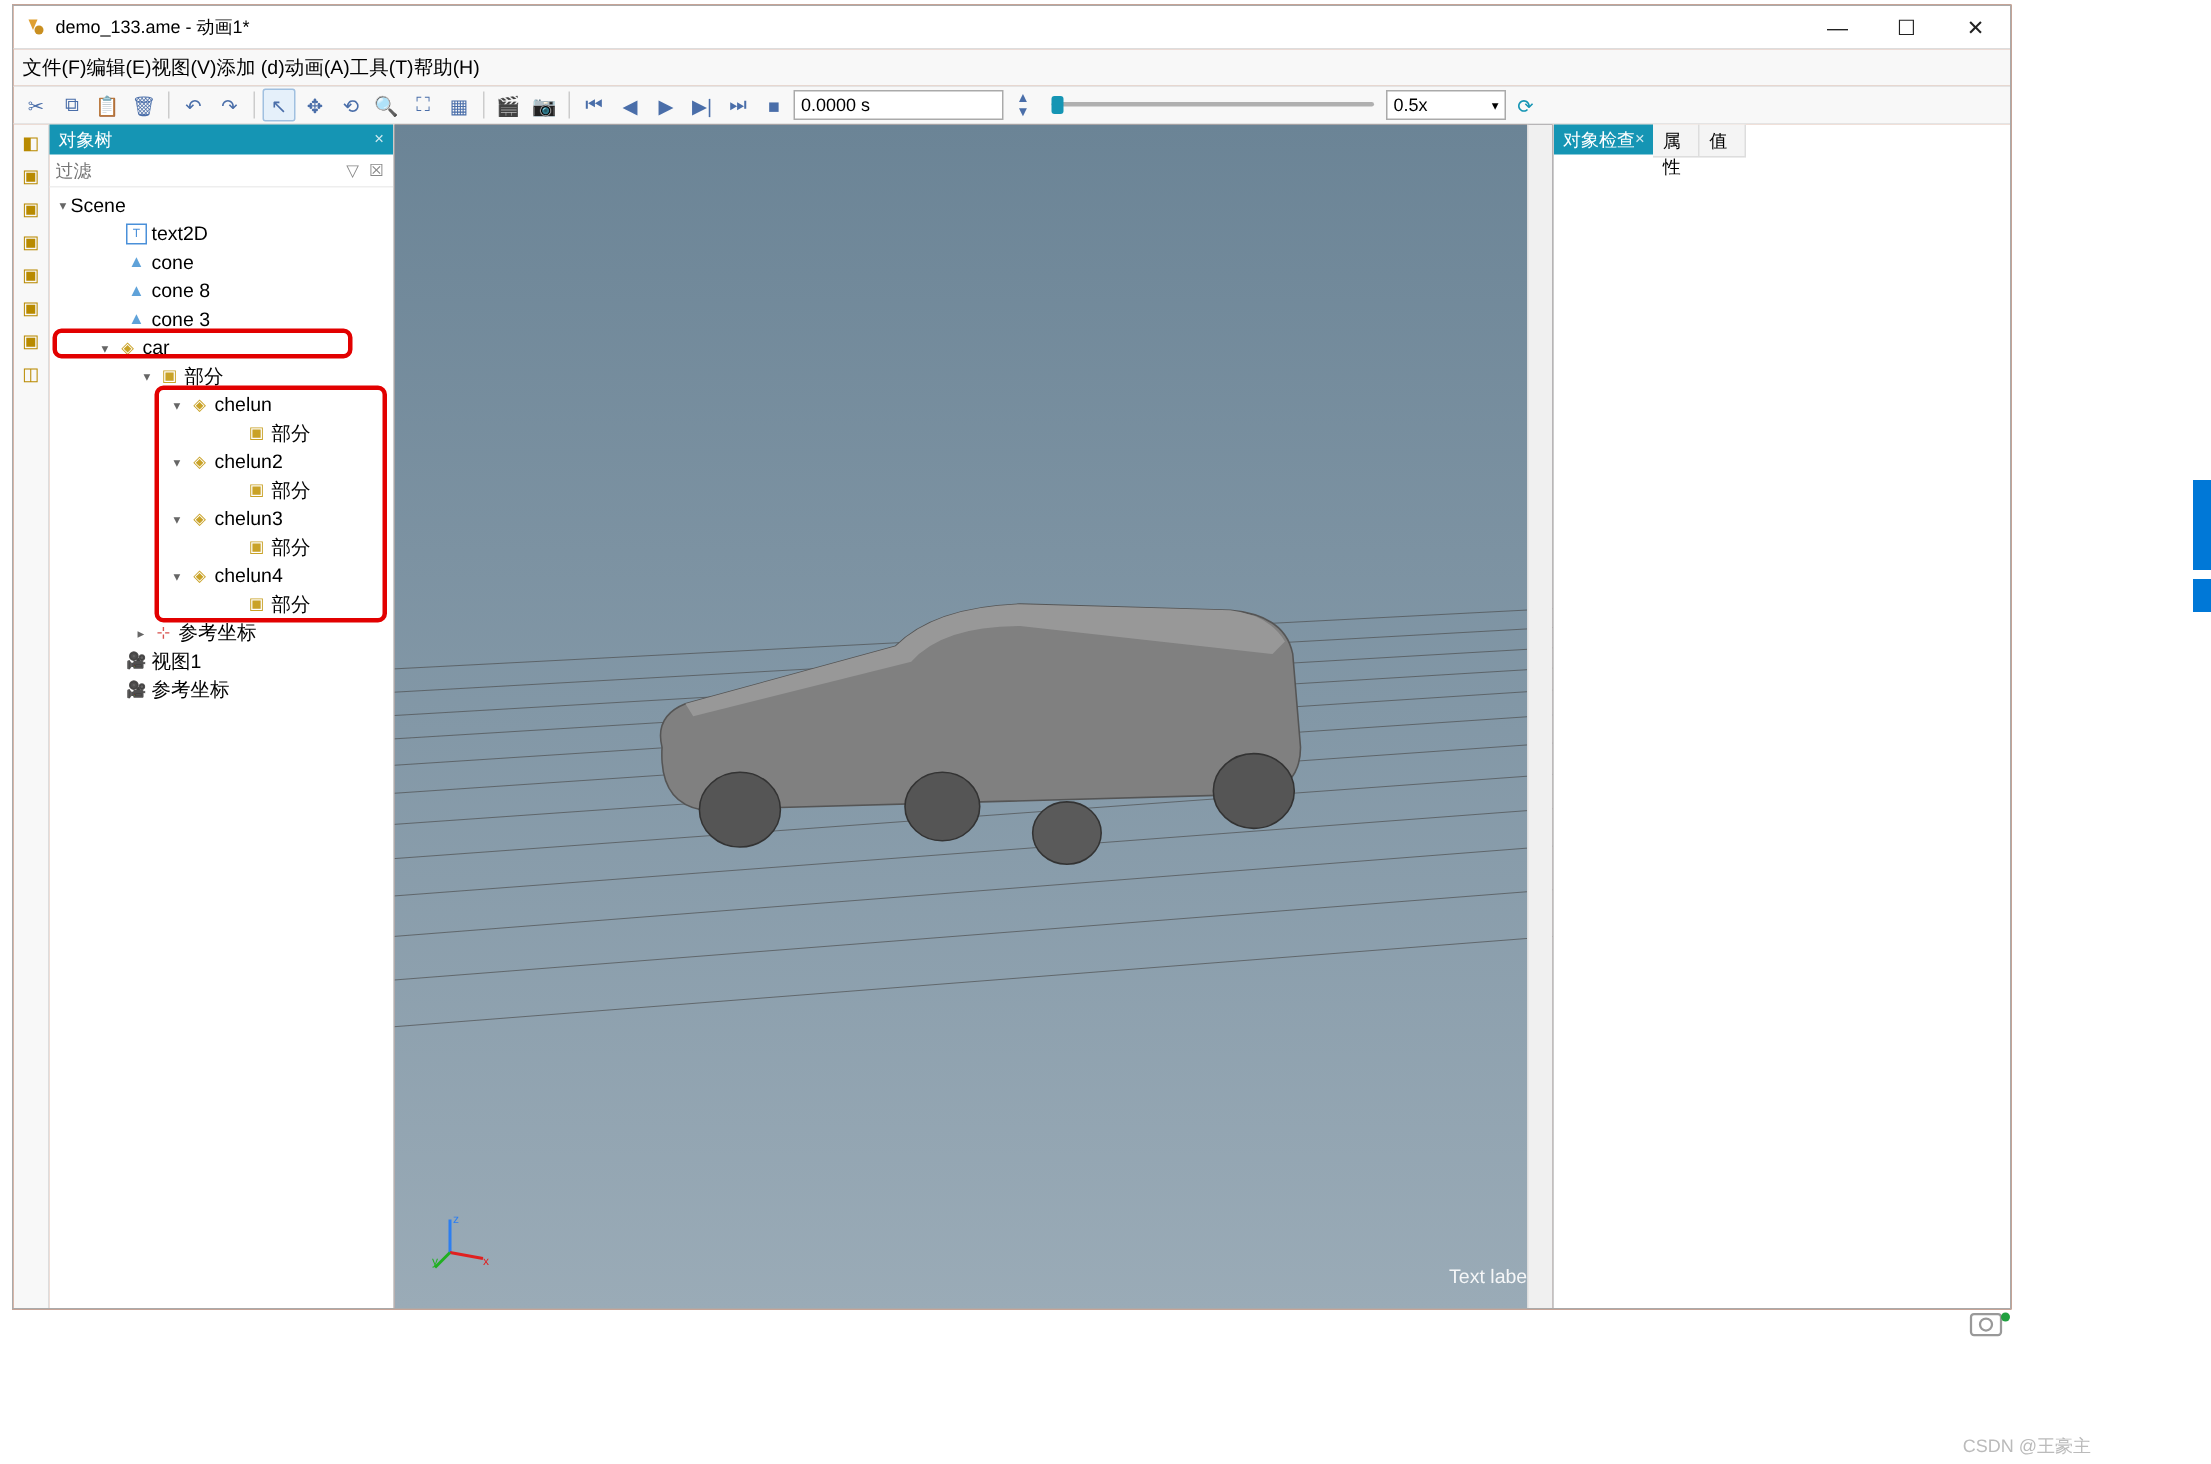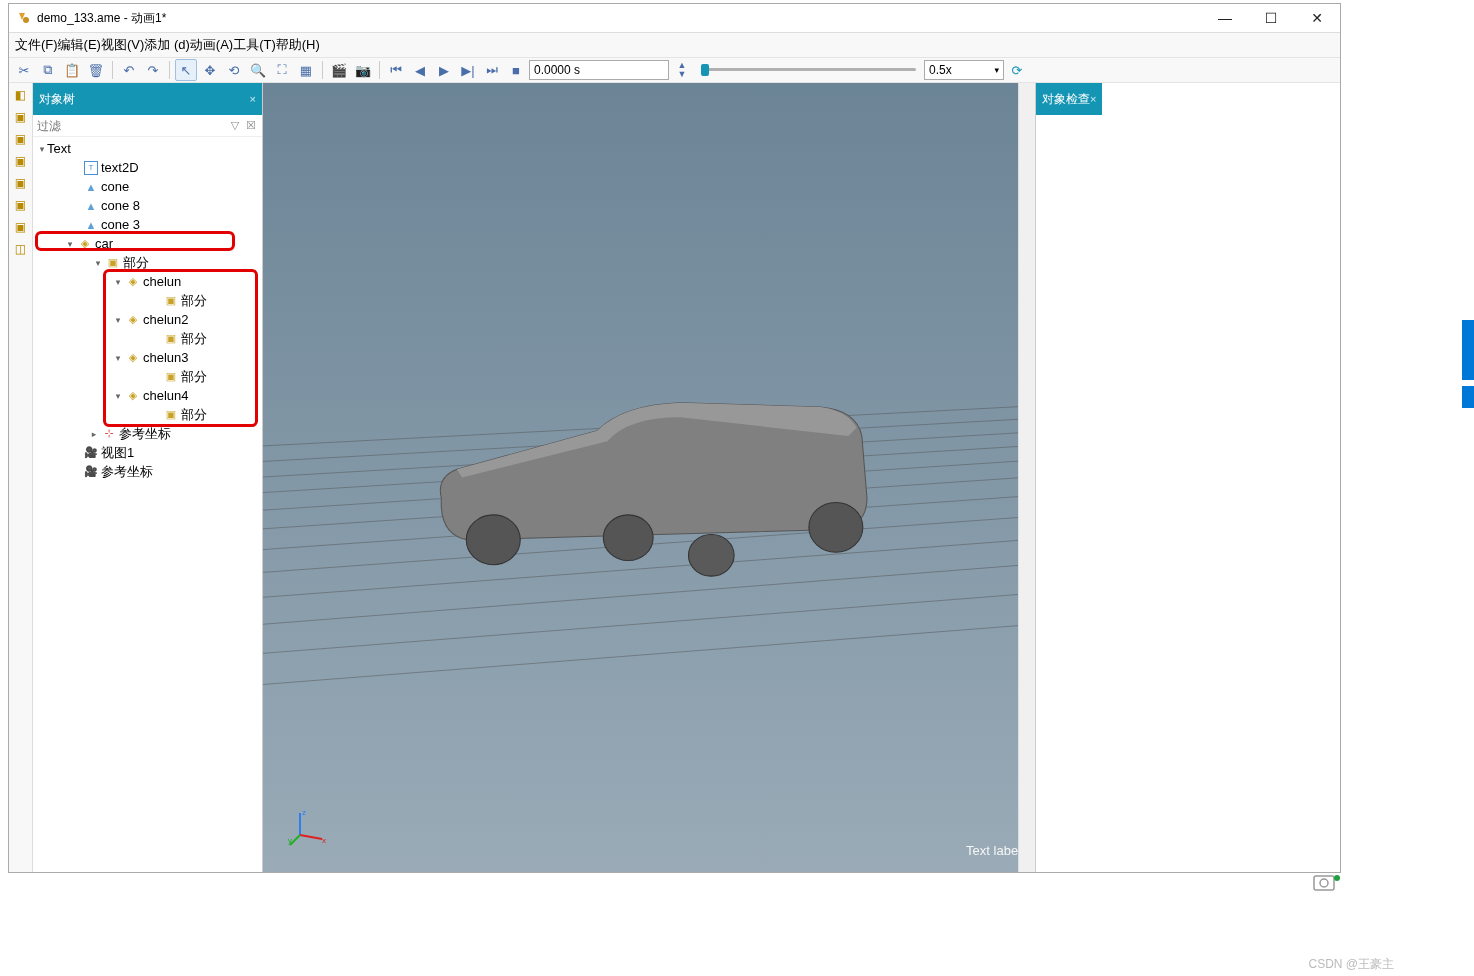--- a/index.html
+++ b/index.html
@@ -21,21 +21,21 @@
 .speed-box { width: 80px; height: 20px; border: 1px solid #aaa; background: #fff; padding: 0 4px; font-size: 12px; display: flex; align-items: center; justify-content: space-between; }
 .slider { flex: 0 0 215px; height: 14px; margin: 0 6px; position: relative; }
 .slider-track { position: absolute; top: 5px; left: 0; right: 0; height: 3px; background: #b0b0b0; border-radius: 2px; }
 .slider-thumb { position: absolute; left: 0; top: 1px; width: 8px; height: 12px; background: #1595b4; border-radius: 2px; }
 
 .workspace { flex: 1; display: flex; min-height: 0; }
 .left-rail { width: 24px; background: #f8f8f8; border-right: 1px solid #ddd; display: flex; flex-direction: column; align-items: center; padding-top: 2px; gap: 2px; }
 .rail-btn { width: 20px; height: 20px; display: flex; align-items: center; justify-content: center; color: #b88a00; font-size: 12px; }
 
 .left-panel { width: 230px; display: flex; flex-direction: column; background: #fff; border-right: 1px solid #ccc; }
-.panel-hdr { height: 32px; background: #1595b4; color: #fff; font-size: 12px; display: flex; align-items: center; padding: 0 6px; }
+.panel-hdr { height: 20px; background: #1595b4; color: #fff; font-size: 12px; display: flex; align-items: center; padding: 0 6px; }
 .panel-hdr .x { margin-left: auto; font-size: 11px; opacity: .8; }
 .filter-row { height: 22px; display: flex; align-items: center; padding: 0 4px; border-bottom: 1px solid #eee; }
 .filter-row input { flex: 1; border: none; font-size: 12px; outline: none; color: #666; background: transparent; }
 .filter-row .icn { width: 14px; height: 14px; margin-left: 2px; color: #888; font-size: 11px; display:flex; align-items:center; justify-content:center; }
 .tree { flex: 1; overflow: auto; font-size: 13px; padding: 2px 0; position: relative; }
 .tree-row { display: flex; align-items: center; height: 19px; padding-left: 4px; white-space: nowrap; }
 .caret { width: 10px; text-align: center; color: #666; font-size: 9px; }
 .node-icn { width: 14px; height: 14px; margin: 0 3px; display: inline-flex; align-items: center; justify-content: center; font-size: 11px; }
 .ic-text { border: 1px solid #4a90d9; color: #4a90d9; font-size: 8px; }
 .ic-cone { color: #5fa2d9; }
@@ -144,21 +144,21 @@
           <span class="x">×</span>
       </div>
       <div class="filter-row">
         <input placeholder="过滤" style="">
         <span class="icn">▽</span>
         <span class="icn">☒</span>
       </div>
       <div class="tree">
         <div class="tree-row" style="padding-left:4px">
             <span class="caret">▾</span>
-            <span>Text</span>
+            <span>Scene</span>
           </div>
         <div class="tree-row" style="padding-left:48px">
             <span class="node-icn ic-text">T</span>
             <span>text2D</span>
           </div>
         <div class="tree-row" style="padding-left:48px">
             <span class="node-icn ic-cone">▲</span>
             <span>cone</span>
           </div>
         <div class="tree-row" style="padding-left:48px">
@@ -269,20 +269,24 @@
       </svg>
       <div class="text-label">Text label</div>
       <div class="vp-scroll"></div>
     </div>
 
     <div class="right-panel">
       <div class="panel-hdr">
         <span>对象检查</span>
           <span class="x">×</span>
       </div>
+      <div class="insp-cols">
+        <div class="insp-col">属性</div>
+        <div class="insp-col">值</div>
+      </div>
     </div>
   </div>
 </div>
 
 <div class="edge-tab"></div>
 <div class="edge-tab2"></div>
 <svg class="corner-icn" viewBox="0 0 30 24">
   <rect x="2" y="6" width="20" height="14" rx="2" fill="none" stroke="#999" stroke-width="1.5"></rect>
   <circle cx="12" cy="13" r="4" fill="none" stroke="#999" stroke-width="1.5"></circle>
   <circle cx="25" cy="8" r="3" fill="#20a040"></circle>

